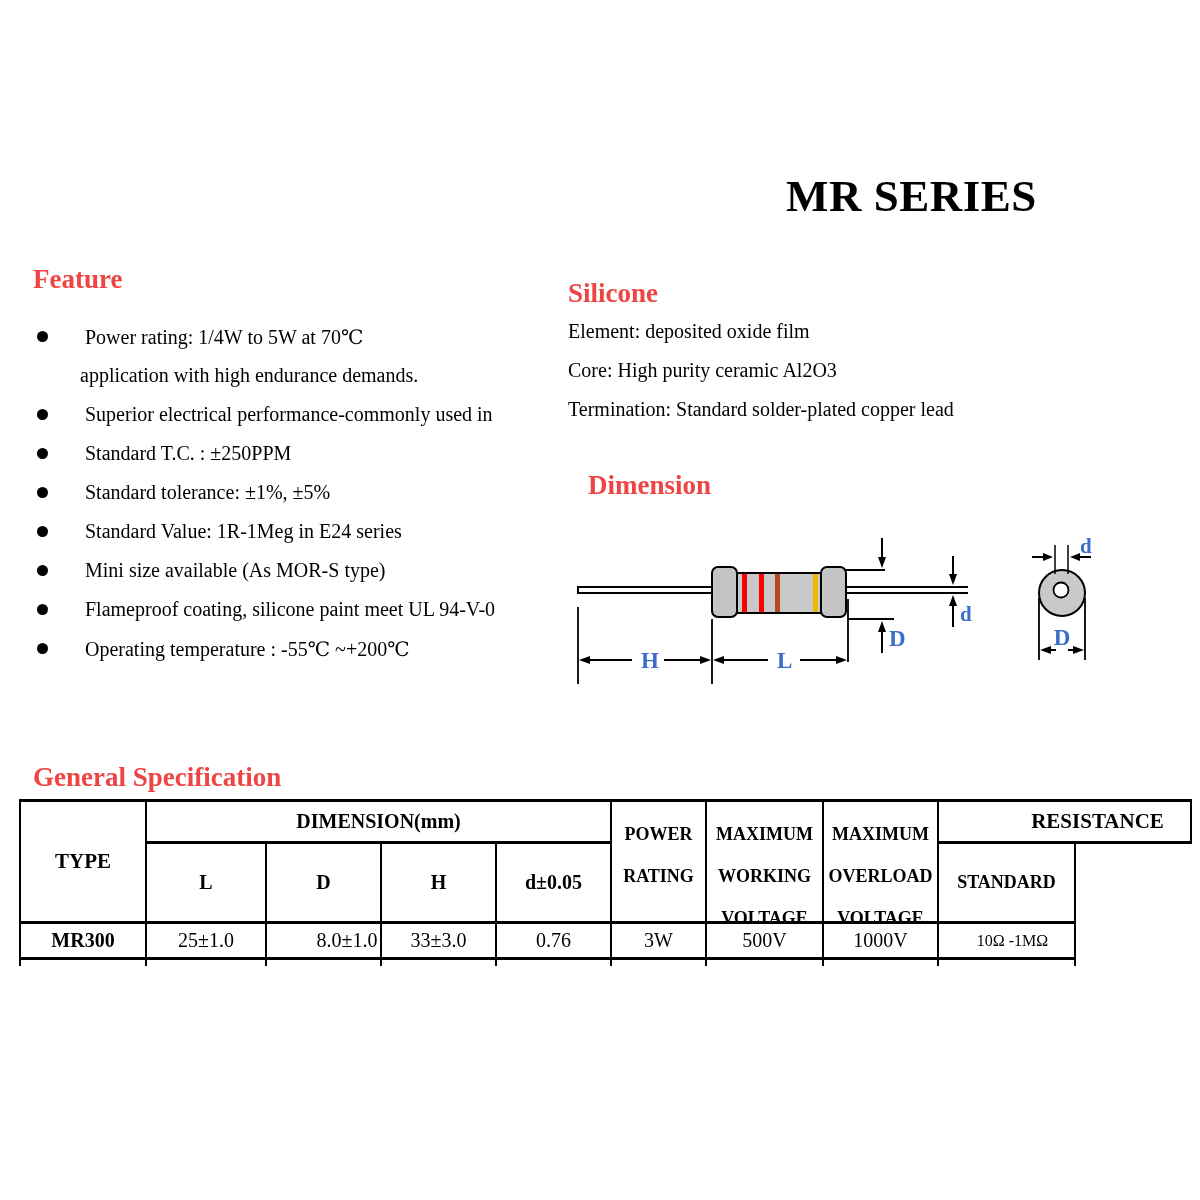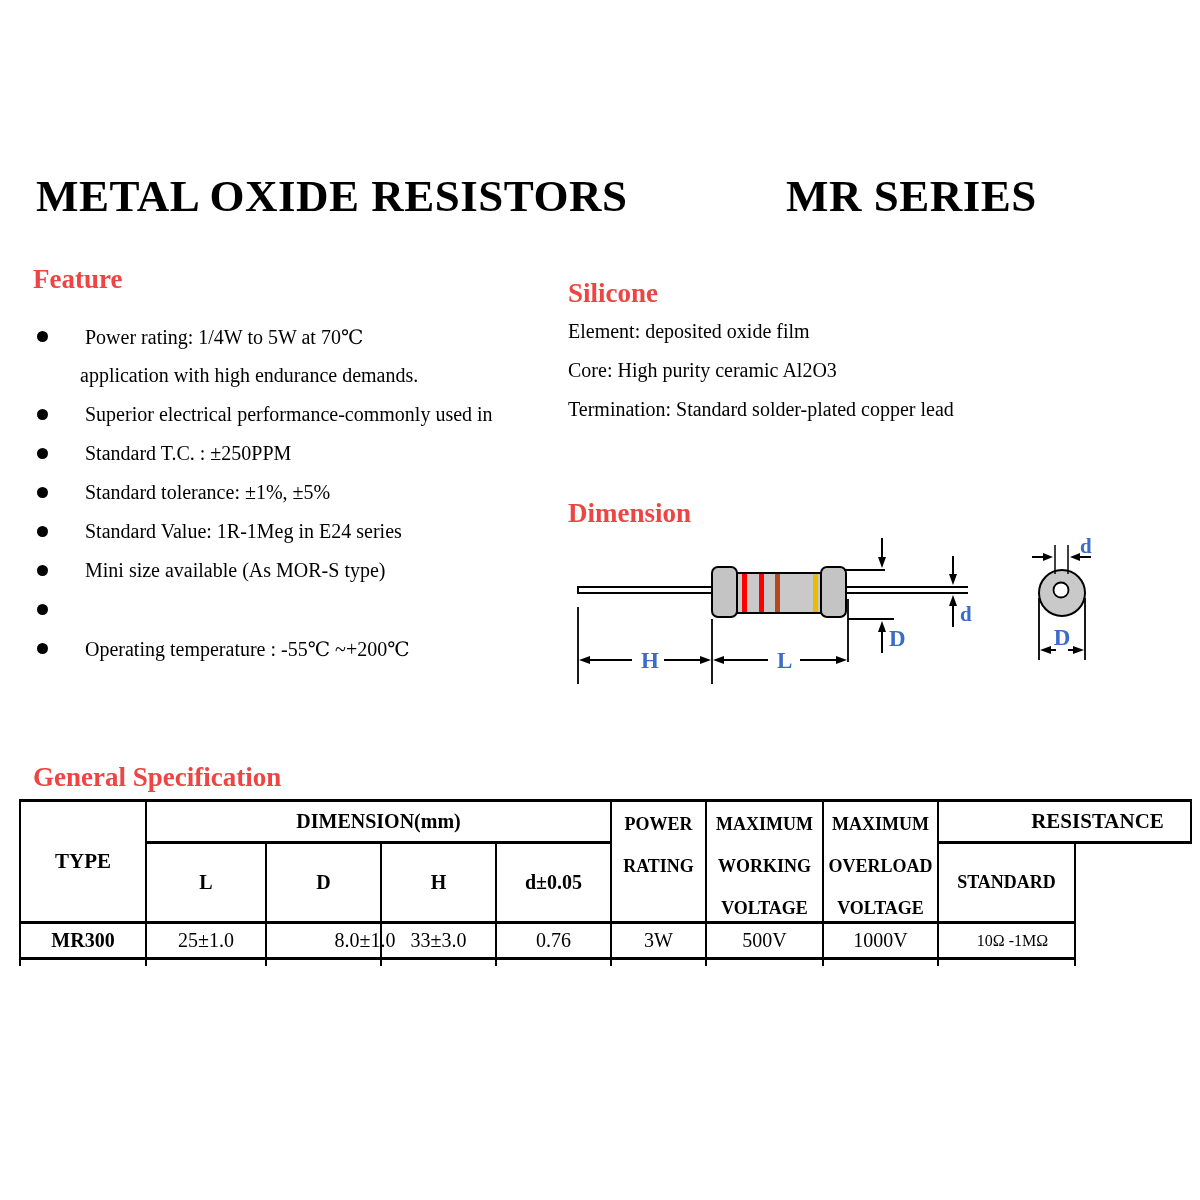--- a/index.html
+++ b/index.html
@@ -22,33 +22,32 @@
   .feat-row.no-bullet .feat-text{margin-left:32px;}
 
   
   .mat-list{position:absolute;left:568px;top:312px;}
   .mat-line{height:39px;display:flex;align-items:center;font-size:20px;white-space:nowrap;}
 
   
   .tline{position:absolute;background:#000;}
   .cell{position:absolute;display:flex;align-items:center;justify-content:center;
         font-weight:bold;font-size:18px;white-space:nowrap;}
-  .cell.stack{flex-direction:column;justify-content:flex-start;padding-top:13px;row-gap:24px;box-sizing:border-box;line-height:18px;}
+  .cell.stack{flex-direction:column;justify-content:flex-start;padding-top:13px;row-gap:24px;box-sizing:border-box;line-height:18px;margin-top:10px;}
   .cell.data{font-weight:normal;font-size:20px;}
   .cell.big{font-size:21px;}
   .cell.mid{font-size:20px;}
   .cell.small-data{font-weight:normal;font-size:16px;}
   svg text{font-family:"Liberation Serif","DejaVu Serif",serif;}
 </style>
 </head>
 <body>
 
 <div class="page">
 
-  <div class="title" style="left:36px;">METAL OXIDE RESISTORS</div>
   <div class="title" style="left:786px;">MR SERIES</div>
 
   <div class="heading" style="left:33px;top:264px;">Feature</div>
   <div class="feat-list">
     <div class="feat-row">
         <span class="dot"></span>
         <span class="feat-text">Power rating: 1/4W to 5W at 70℃</span>
       </div>
     <div class="feat-row no-bullet">
         <span class="dot"></span>
@@ -69,35 +68,36 @@
     <div class="feat-row">
         <span class="dot"></span>
         <span class="feat-text">Standard Value: 1R-1Meg in E24 series</span>
       </div>
     <div class="feat-row">
         <span class="dot"></span>
         <span class="feat-text">Mini size available (As MOR-S type)</span>
       </div>
     <div class="feat-row">
         <span class="dot"></span>
+        <span class="feat-text">Flameproof coating, silicone paint meet UL 94-V-0</span>
       </div>
     <div class="feat-row">
         <span class="dot"></span>
         <span class="feat-text">Operating temperature : -55℃ ~+200℃</span>
       </div>
   </div>
 
   <div class="heading" style="left:568px;top:278px;">Silicone</div>
   <div class="mat-list">
     <div class="mat-line">Element: deposited oxide film</div>
     <div class="mat-line">Core: High purity ceramic Al2O3</div>
     <div class="mat-line">Termination: Standard solder-plated copper lead</div>
   </div>
 
-  <div class="heading" style="left:568px;top:470px;margin-top:28px;">Dimension</div>
+  <div class="heading" style="left:588px;top:470px;">Dimension</div>
 
   <svg class="abs" style="left:555px;top:520px;" width="660" height="175" viewBox="555 520 660 175">
 
     <g stroke="#000" stroke-width="2">
       <line x1="578" y1="587" x2="714" y2="587"></line>
         <line x1="578" y1="593" x2="714" y2="593"></line>
         <line x1="578" y1="586" x2="578" y2="594"></line>
     </g>
     <g stroke="#000" stroke-width="2">
       <line x1="845" y1="587" x2="968" y2="587"></line>
@@ -214,21 +214,21 @@
     <div class="cell stack" style="left:824px;top:802px;width:113px;height:119px;">
       <span>MAXIMUM</span>
       <span>OVERLOAD</span>
       <span>VOLTAGE</span>
     </div>
     <div class="cell big" style="left:972px;top:802px;width:251px;height:39px;">RESISTANCE</div>
     <div class="cell" style="left:939px;top:844px;width:135px;height:77px;">STANDARD</div>
 
     <div class="cell" style="left:21px;top:924px;width:124px;height:33px;font-size:20px;">MR300</div>
     <div class="cell data" style="left:147px;top:924px;width:118px;height:33px;">25±1.0</div>
-    <div class="cell data" style="left:279px;top:924px;width:98px;height:33px;padding-left:37px;">8.0±1.0</div>
+    <div class="cell data" style="left:261px;top:924px;width:98px;height:33px;padding-left:37px;">8.0±1.0</div>
     <div class="cell data" style="left:382px;top:924px;width:113px;height:33px;">33±3.0</div>
     <div class="cell data" style="left:497px;top:924px;width:113px;height:33px;">0.76</div>
     <div class="cell data" style="left:612px;top:924px;width:93px;height:33px;">3W</div>
     <div class="cell data" style="left:707px;top:924px;width:115px;height:33px;">500V</div>
     <div class="cell data" style="left:824px;top:924px;width:113px;height:33px;">1000V</div>
     <div class="cell small-data" style="left:939px;top:924px;width:147px;height:33px;">10Ω -1MΩ</div>
   </div>
 
 </div>
 

